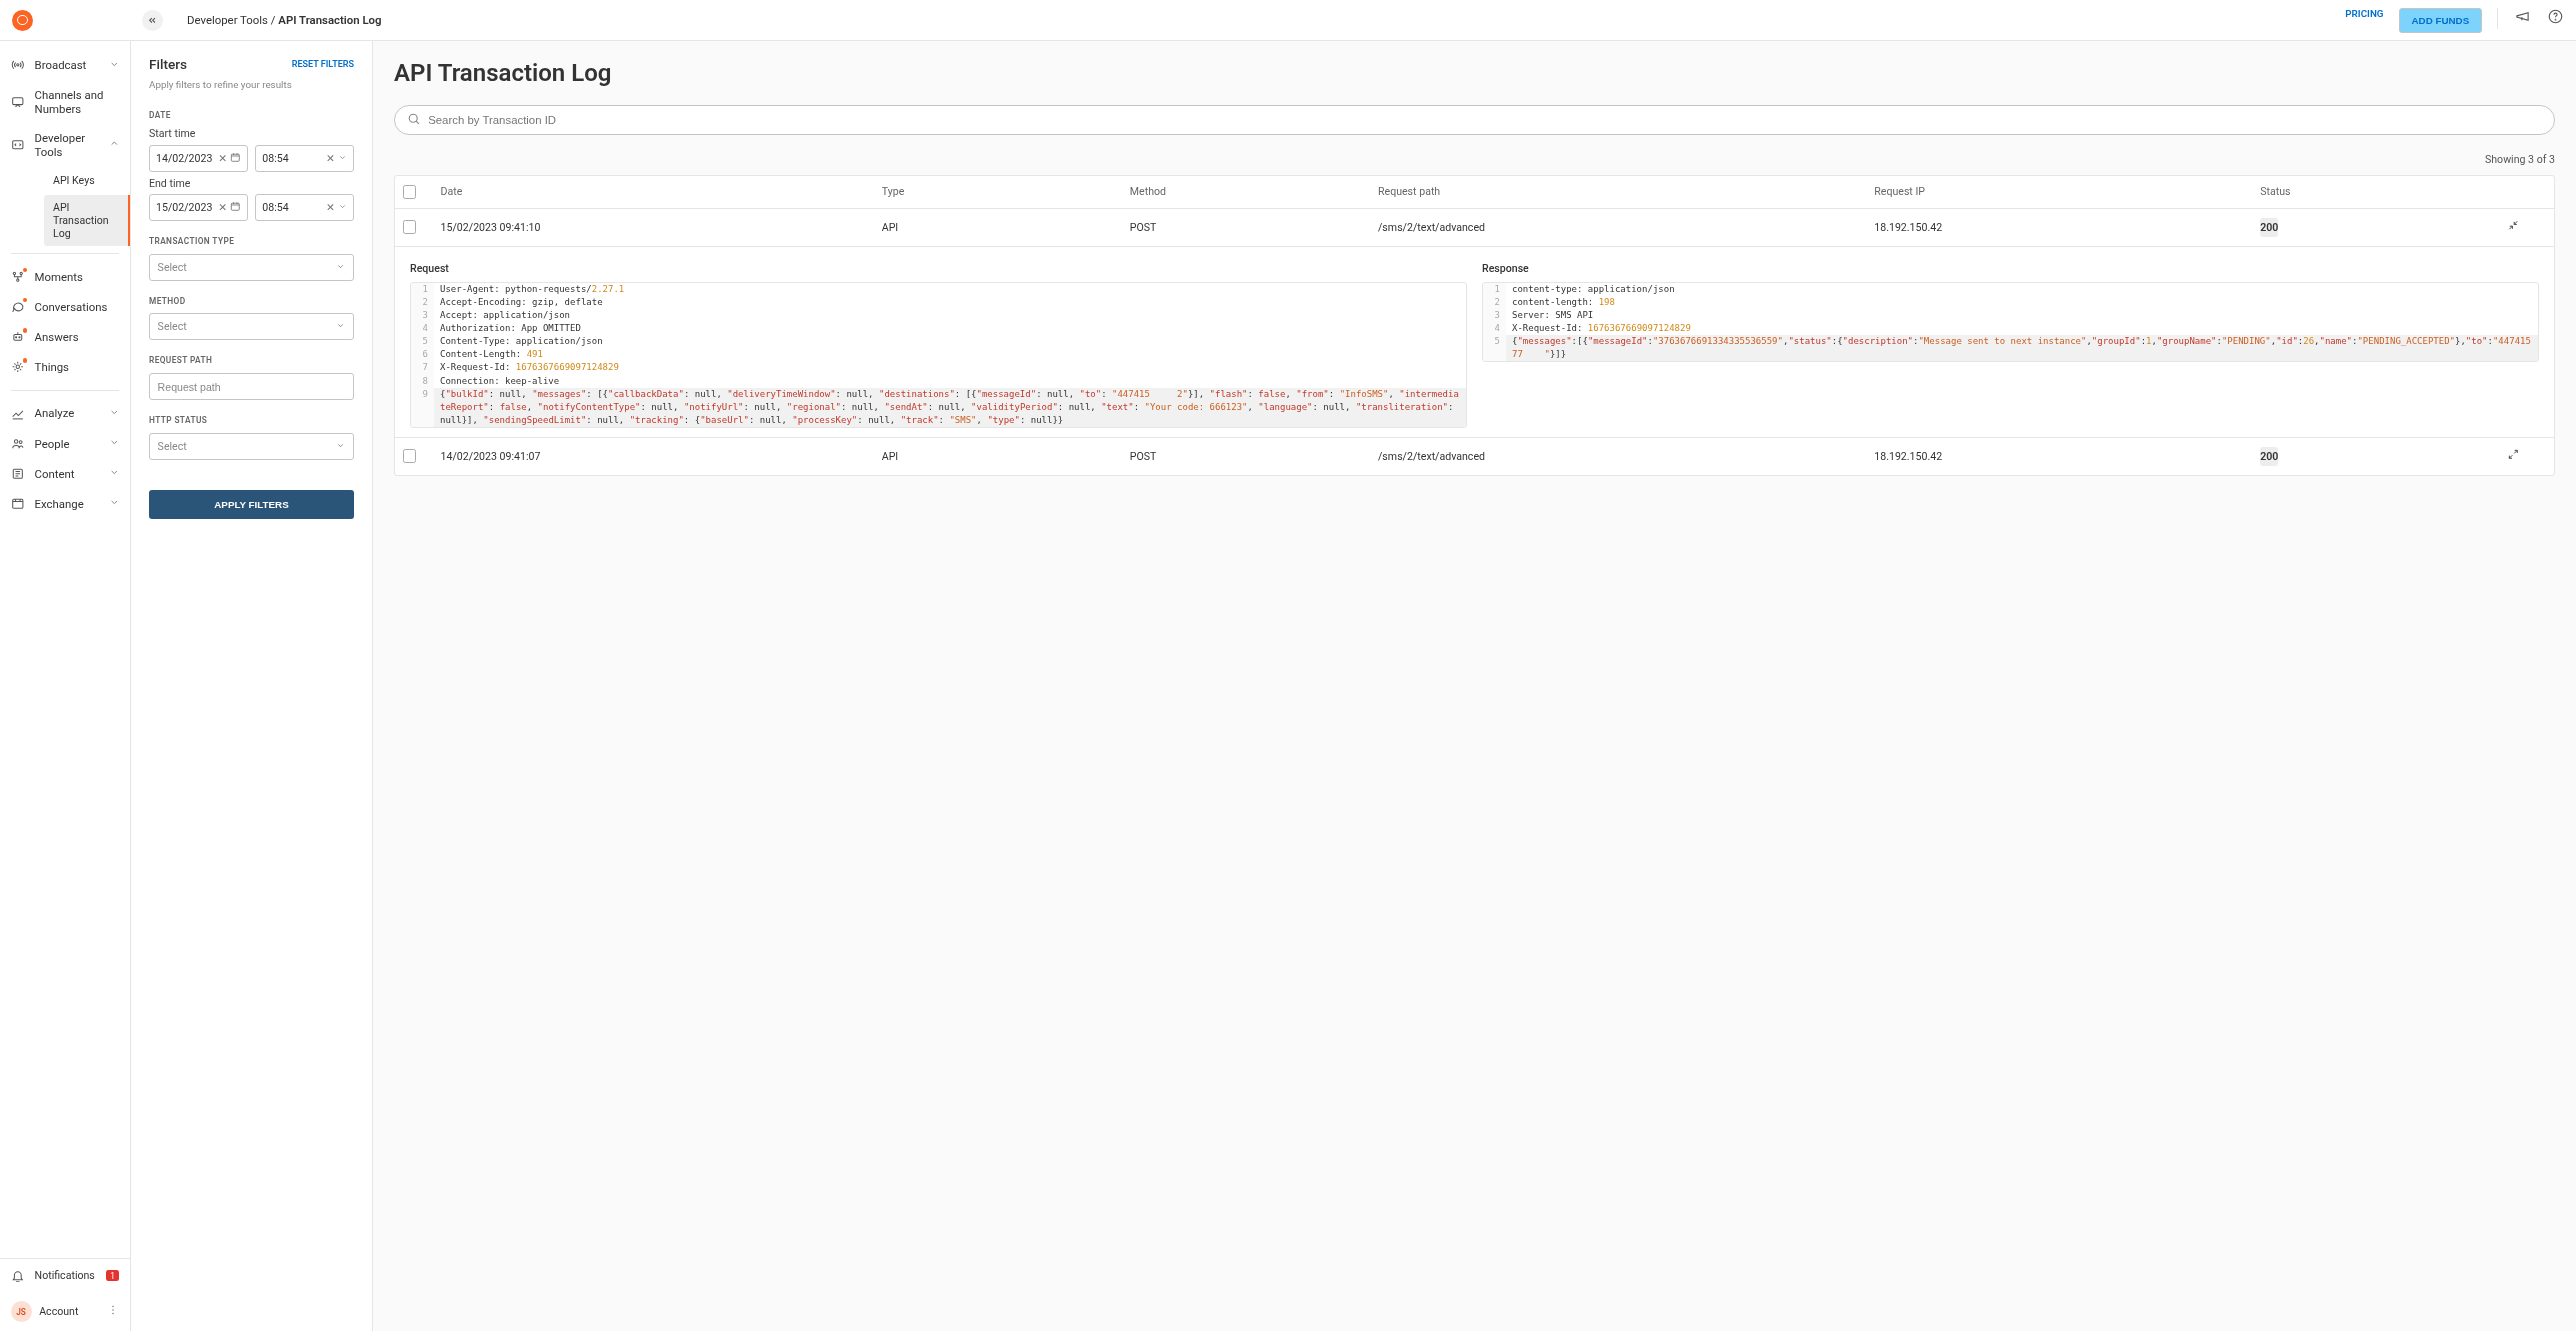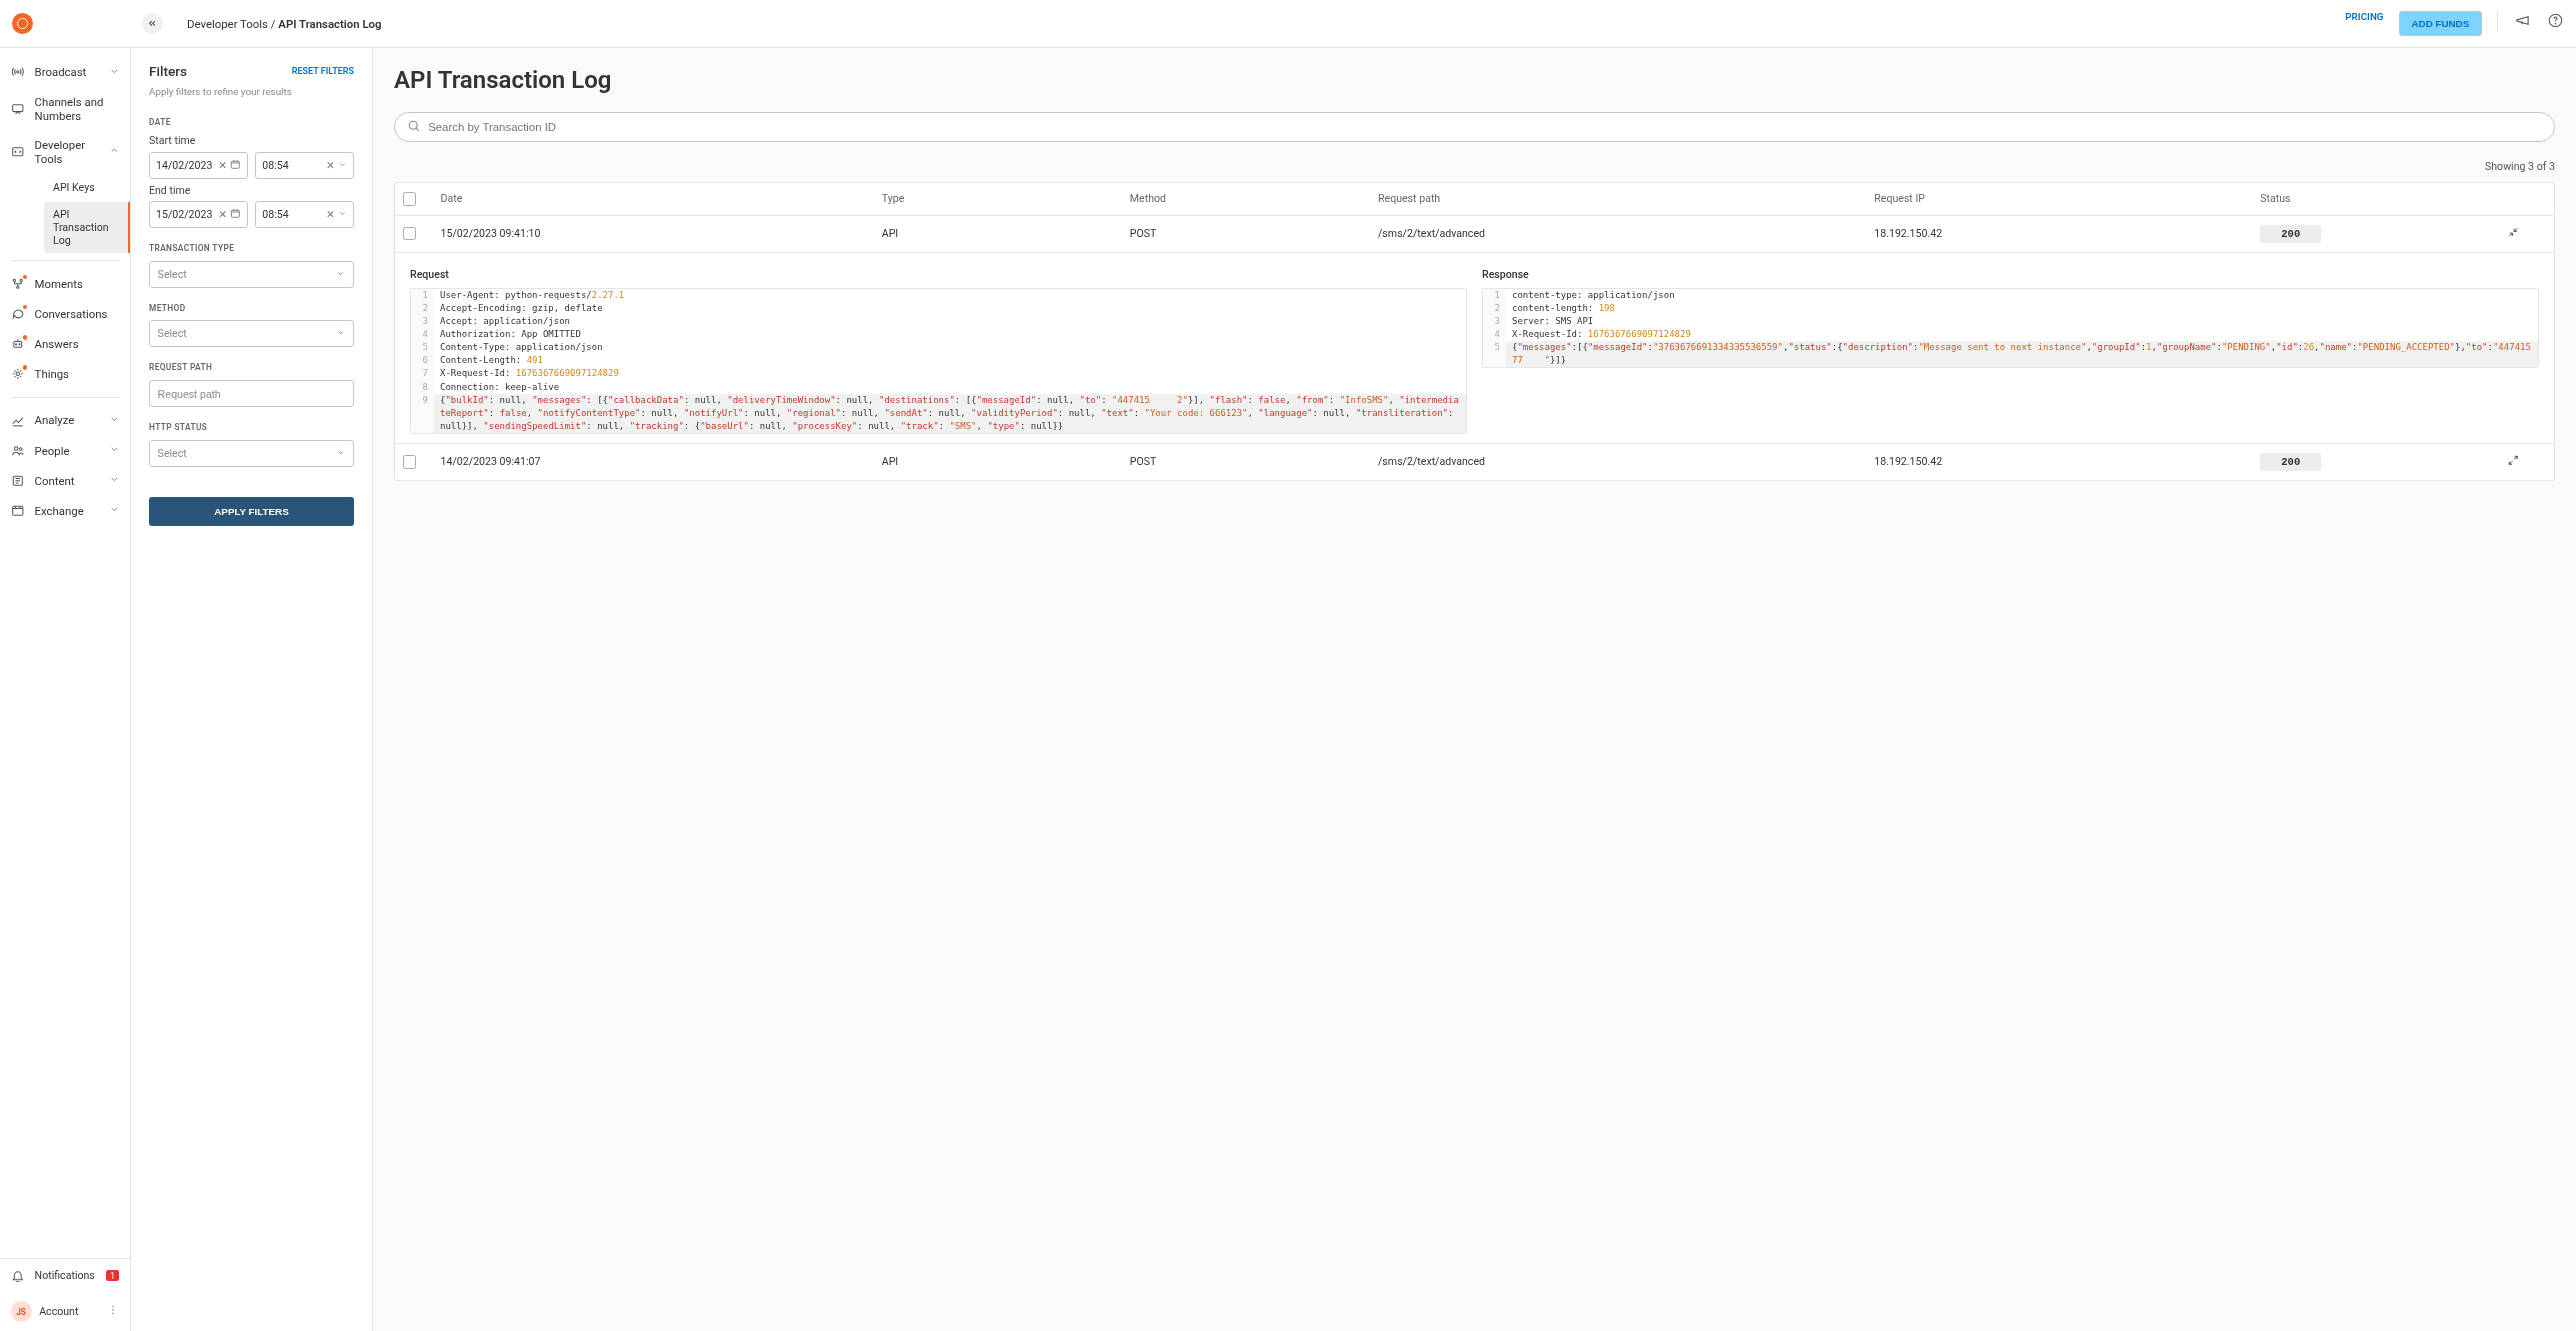--- a/index.html
+++ b/index.html
@@ -1,18 +1,18 @@
 <!DOCTYPE html>
 <html style="font-size:12px"><head>
 <meta charset="utf-8">
 <style>
 * { box-sizing: border-box; margin: 0; padding: 0; }
 body { font-family: -apple-system, BlinkMacSystemFont, "Segoe UI", Roboto, sans-serif; font-size: 10.6px; color: #333; background: #fff; }
 .app { display: flex; flex-direction: column; height: 100vh; }
-.header { display: flex; align-items: center; height: 48px; border-bottom: 0.8px solid #e5e5e5; padding: 0 12px; }
+.header { display: flex; align-items: center; height: 41px; border-bottom: 0.8px solid #e5e5e5; padding: 0 12px; }
 .logo { width: 21px; height: 21px; border-radius: 50%; background: #fc6423; display: flex; align-items: center; justify-content: center; }
 .logo-inner { width: 10.6px; height: 10.6px; border-radius: 50%; border: 1.5px solid #fff; background: #fc6423; }
 .collapse-btn { width: 21px; height: 21px; border-radius: 50%; background: #f1f1f1; margin-left: 109px; display: flex; align-items: center; justify-content: center; cursor: pointer; }
 .breadcrumb { margin-left: 24px; font-size: 11.4px; color: #333; }
 .breadcrumb .current { font-weight: 600; }
 .header-right { margin-left: auto; display: flex; gap: 15px; }
 .link-btn { color: #0070cc; font-weight: 600; font-size: 9.8px; cursor: pointer; }
 .outline-btn { color: #0070cc; font-weight: 600; font-size: 9.8px; border: 0.8px solid #c5c5c5; padding: 6px 12px; border-radius: 3px; cursor: pointer; background: #7dd3fc; }
 .sep { width: 0.8px; height: 21px; background: #e5e5e5; }
 .icon-btn { width: 18px; height: 18px; display: flex; align-items: center; justify-content: center; cursor: pointer; color: #555; }
@@ -54,21 +54,21 @@
 .main h1 { font-size: 24px; font-weight: 600; margin-bottom: 18px; }
 .search-bar { display: flex; align-items: center; border: 0.8px solid #c5c5c5; border-radius: 15px; height: 30px; padding: 0 12px; background: #fff; margin-bottom: 18px; }
 .search-bar .sicon { color: #888; margin-right: 7.6px; }
 .search-bar input { border: none; outline: none; flex: 1; font-size: 11.4px; background: transparent; }
 .results-info { text-align: right; color: #555; font-size: 10.6px; margin-bottom: 9px; }
 .table { border: 0.8px solid #e5e5e5; border-radius: 3px; background: #fff; }
 .table-header, .table-row { display: grid; grid-template-columns: 38px 1.6fr 0.9fr 0.9fr 1.8fr 1.4fr 0.9fr 38px; align-items: center; padding: 9px 7.6px; }
 .table-header { color: #666; font-size: 10.6px; }
 .table-row { border-top: 0.8px solid #e5e5e5; font-size: 10.6px; }
 .checkbox { width: 13.6px; height: 13.6px; border: 1.1px solid #aaa; border-radius: 2.3px; cursor: pointer; }
-.status-badge { background: #ededed; padding: 3px 21px; border-radius: 3px; font-weight: 600; display: inline-block; font-family: Liberation Mono, monospace; }
+.status-badge { background: #ededed; padding: 3px 0; border-radius: 3px; font-weight: 600; display: inline-block; }
 .collapse-ic { cursor: pointer; color: #333; }
 .detail { border-top: 0.8px solid #e5e5e5; padding: 15px 15px 9px 15px; }
 .txn-id-row { display: flex; align-items: center; margin-bottom: 13.6px; font-size: 10.6px; }
 .txn-id-row .lbl { color: #333; margin-right: 3px; }
 .txn-id-row .val { color: #888; }
 .copy-ic { margin-left: 9px; cursor: pointer; color: #555; }
 .code-panels { display: flex; gap: 15px; }
 .code-panel { flex: 1; }
 .code-panel h4 { font-size: 10.6px; font-weight: 500; margin-bottom: 7.6px; }
 .code-block { border: 0.8px solid #e5e5e5; border-radius: 3px; background: #fff; font-family: "SF Mono", Menlo, Consolas, monospace; font-size: 9px; line-height: 1.45; overflow: hidden; }

